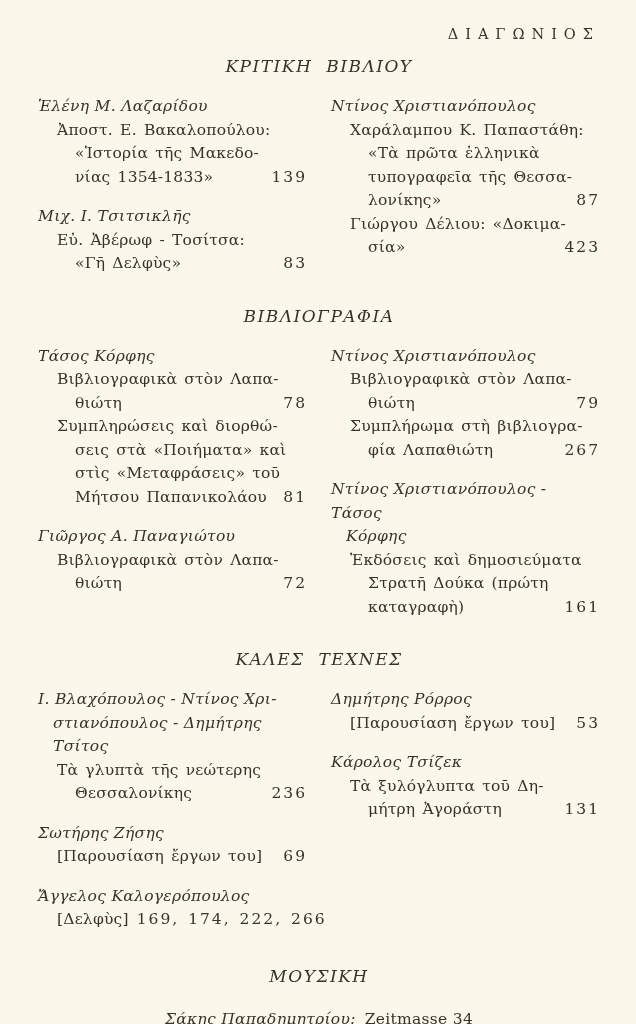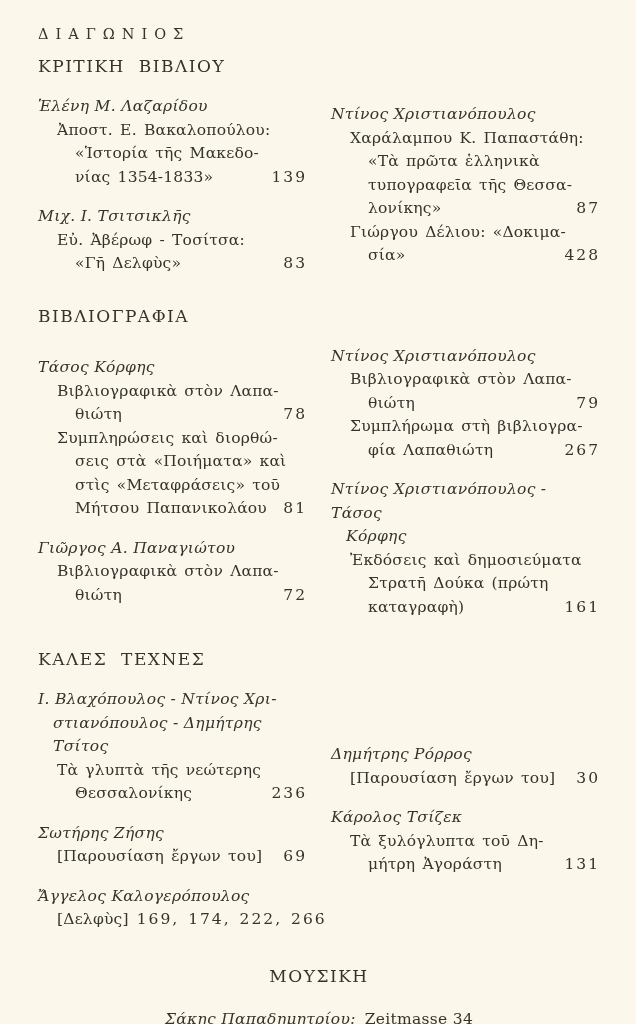--- a/index.html
+++ b/index.html
@@ -9,30 +9,31 @@
     margin:0 auto;
     background:#fbf8eb;
     color:#35342c;
     font-family:"DejaVu Serif", serif;
     box-sizing:border-box;
     padding:26px 36px 0 38px;
     overflow:hidden;
   }
   h1.journal-title{
     font-size:14.5px;font-weight:normal;
-    letter-spacing:7px;text-align:left;
+    letter-spacing:7px;text-align:right;
     margin:0 0 14px 0;
   }
   h2.section-title{
-    font-weight:normal;
+    font-style:italic;font-weight:normal;
     font-size:17px;letter-spacing:1.5px;word-spacing:7px;
+    text-align:center;
     margin:30px 0 19px 0;
   }
   #sections-root > section:first-child h2.section-title{margin-top:9px;}
-  .columns{display:flex;gap:24px;align-items:center;}
+  .columns{display:flex;gap:24px;}
   .column{flex:1;min-width:0;font-size:15.5px;line-height:23.5px;}
   .entry{margin-top:16px;}
   .entry:first-child{margin-top:0;}
   .author{font-style:italic;letter-spacing:.3px;}
   .a-line.cont{padding-left:15px;}
   .line{padding-left:19px;word-spacing:2px;letter-spacing:.2px;}
   .line.cont{padding-left:37px;}
   .line.last{display:flex;align-items:baseline;}
   .line.last .pg{margin-left:auto;letter-spacing:2px;padding-left:8px;white-space:nowrap;font-style:normal;}
   .music{text-align:center;}
@@ -88,21 +89,21 @@
                 <div class="line cont">τυπογραφεῖα τῆς Θεσσα-</div>
                 <div class="line cont last">
                   <span class="txt">λονίκης»</span>
                   <span class="pg">87</span>
                 </div>
               </div>
               <div class="item">
                 <div class="line first">Γιώργου Δέλιου: «Δοκιμα-</div>
                 <div class="line cont last">
                   <span class="txt">σία»</span>
-                  <span class="pg">428</span>
+                  <span class="pg">423</span>
                 </div>
               </div>
             </div>
           </div>
         </div>
       </section>
       <section class="toc-section">
         <h2 class="section-title">ΒΙΒΛΙΟΓΡΑΦΙΑ</h2>
         <div class="columns">
           <div class="column">
@@ -219,21 +220,21 @@
             </div>
           </div>
           <div class="column">
             <div class="entry">
               <div class="author">
                 <div class="a-line">Δημήτρης Ρόρρος</div>
               </div>
               <div class="item">
                 <div class="line first last">
                   <span class="txt">[Παρουσίαση ἔργων του]</span>
-                  <span class="pg">30</span>
+                  <span class="pg">53</span>
                 </div>
               </div>
             </div>
             <div class="entry">
               <div class="author">
                 <div class="a-line">Κάρολος Τσίζεκ</div>
               </div>
               <div class="item">
                 <div class="line first">Τὰ ξυλόγλυπτα τοῦ Δη-</div>
                 <div class="line cont last">

